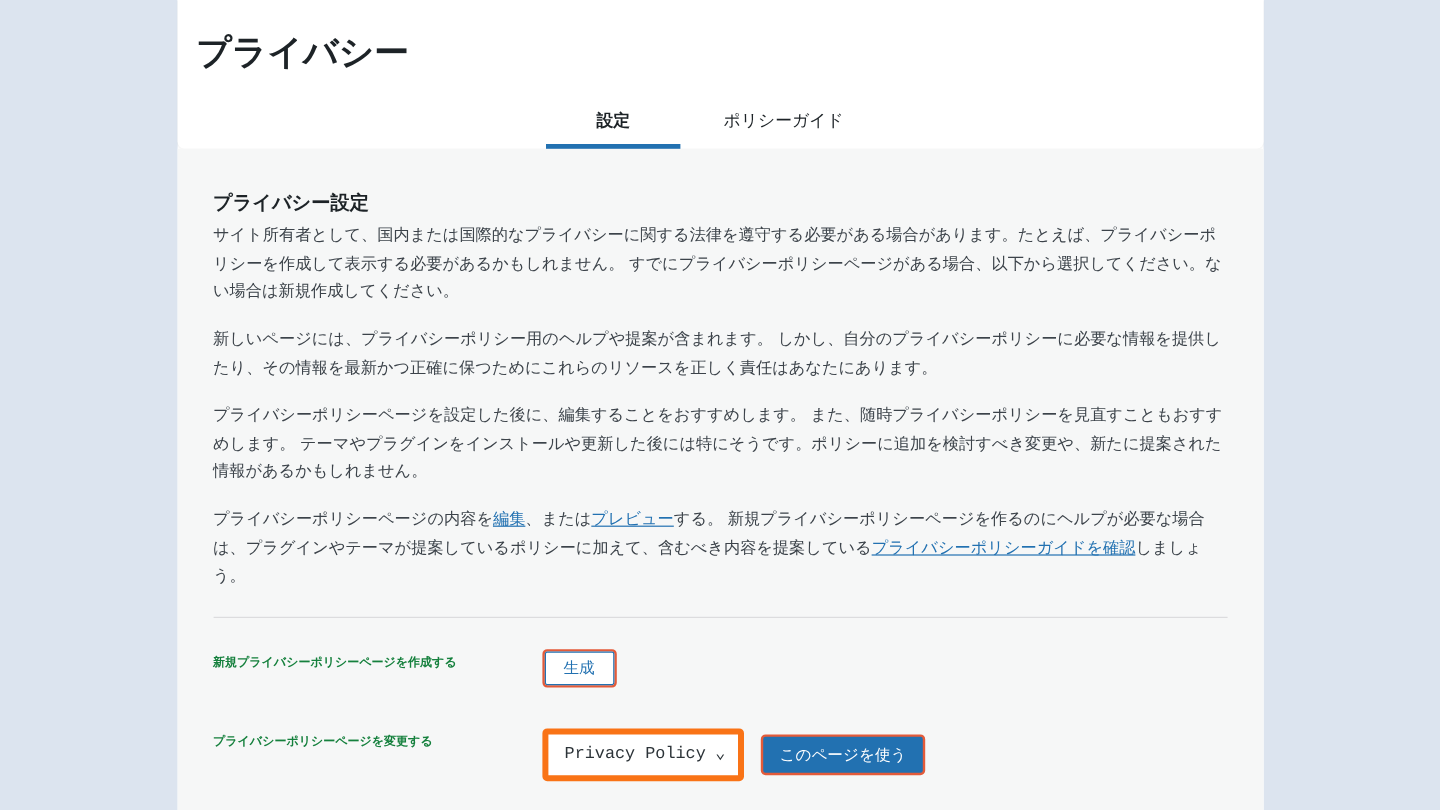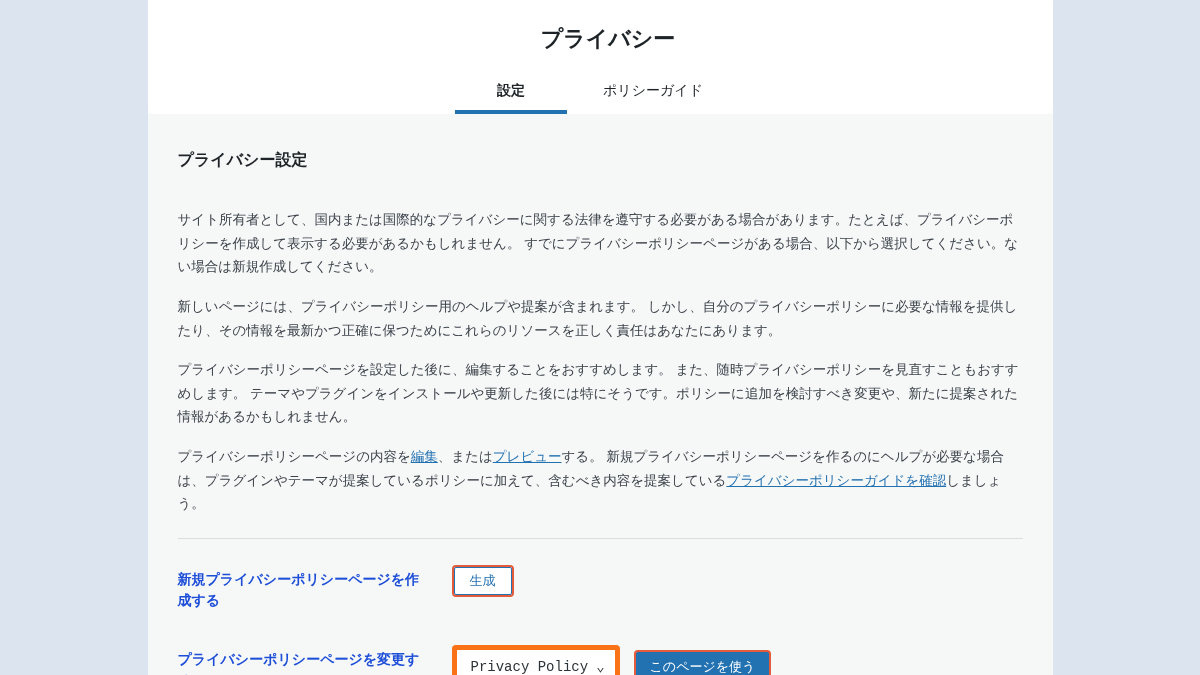--- a/index.html
+++ b/index.html
@@ -15,22 +15,22 @@
       width: 905px;
       background: #fff;
     }
     .header-card {
       background: #fff;
       border-radius: 0 0 6px 6px;
       padding: 16px 0 0 0;
       box-shadow: 0 1px 1px rgba(0,0,0,0.04);
     }
     .page-title {
-      text-align: center;
-      font-size: 22px;
+      text-align: left;
+      font-size: 29px;
       font-weight: 700;
       color: #1d2327;
       padding: 8px 0 18px 16px;
     }
     .tabs {
       display: flex;
       justify-content: center;
       gap: 70px;
     }
     .tab {
@@ -55,36 +55,36 @@
       padding: 32px 30px 40px 30px;
       font-size: 13.5px;
       color: #3c434a;
       line-height: 1.75;
       border-radius: 0 0 8px 8px;
     }
     .section-title {
       font-size: 16px;
       font-weight: 700;
       color: #1d2327;
-      margin-bottom: 34px;
+      margin-bottom: 0;
     }
     .body-card p { margin-bottom: 16px; }
     .body-card a { color: #2271b1; text-decoration: underline; cursor: pointer; }
     .divider { border: none; border-top: 1px solid #dcdcde; margin: 22px 0 26px 0; }
     .form-row {
       display: flex;
       align-items: flex-start;
       gap: 32px;
       margin-bottom: 34px;
     }
     .form-label {
       width: 242px;
-      font-size: 14px;
+      font-size: 10px;
       font-weight: 700;
-      color: #1d4ed8;
+      color: #15803d;
       line-height: 1.5;
       padding-top: 4px;
     }
     .btn-outline {
       background: #fff;
       color: #2271b1;
       border: 2px solid #e35b3a;
       outline: 1px solid #2271b1;
       outline-offset: -3px;
       border-radius: 4px;

